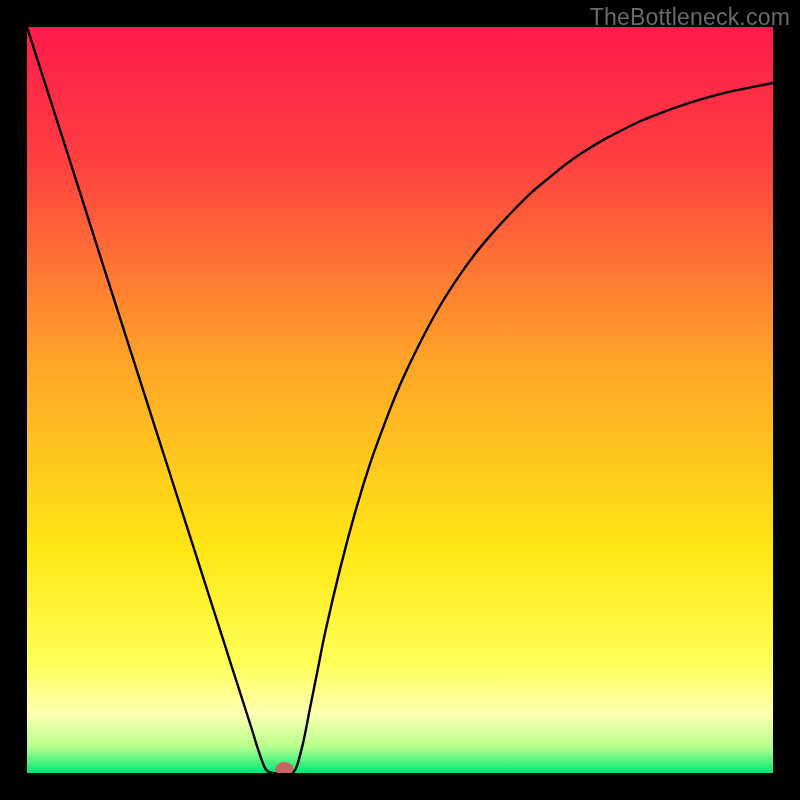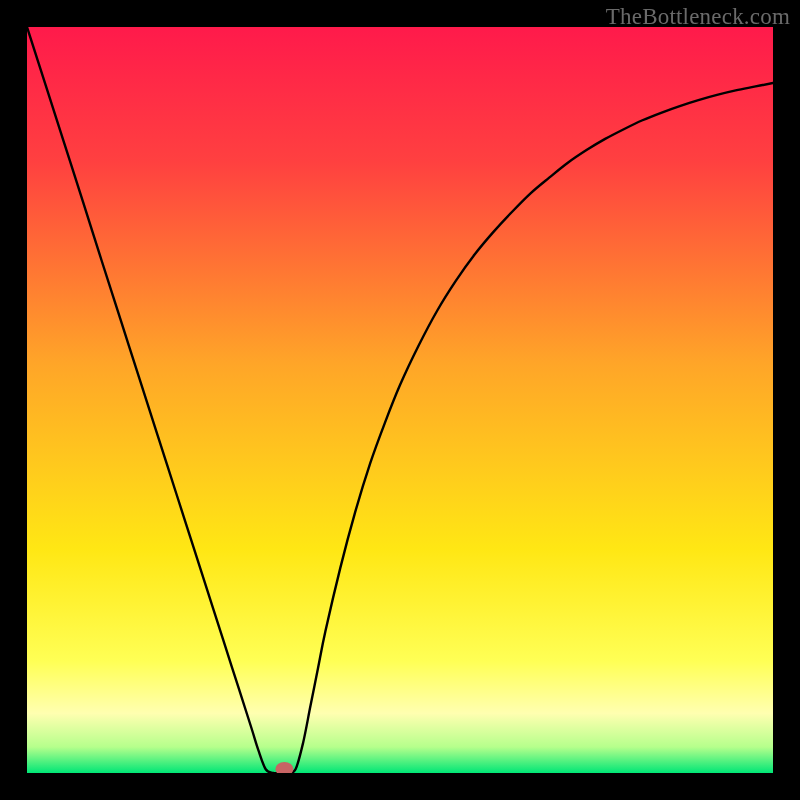--- a/index.html
+++ b/index.html
@@ -9,21 +9,20 @@
     height: 800px;
     background: #000;
     overflow: hidden;
     font-family: Arial, Helvetica, sans-serif;
   }
   .frame {
     position: absolute;
     left: 0; top: 0;
     width: 800px; height: 688px;
     background: #000;
-    font-family: Liberation Serif, serif;
   }
   .plot {
     position: absolute;
     left: 27px;
     top: 27px;
     width: 746px;
     height: 746px;
   }
   .watermark {
     position: absolute;

